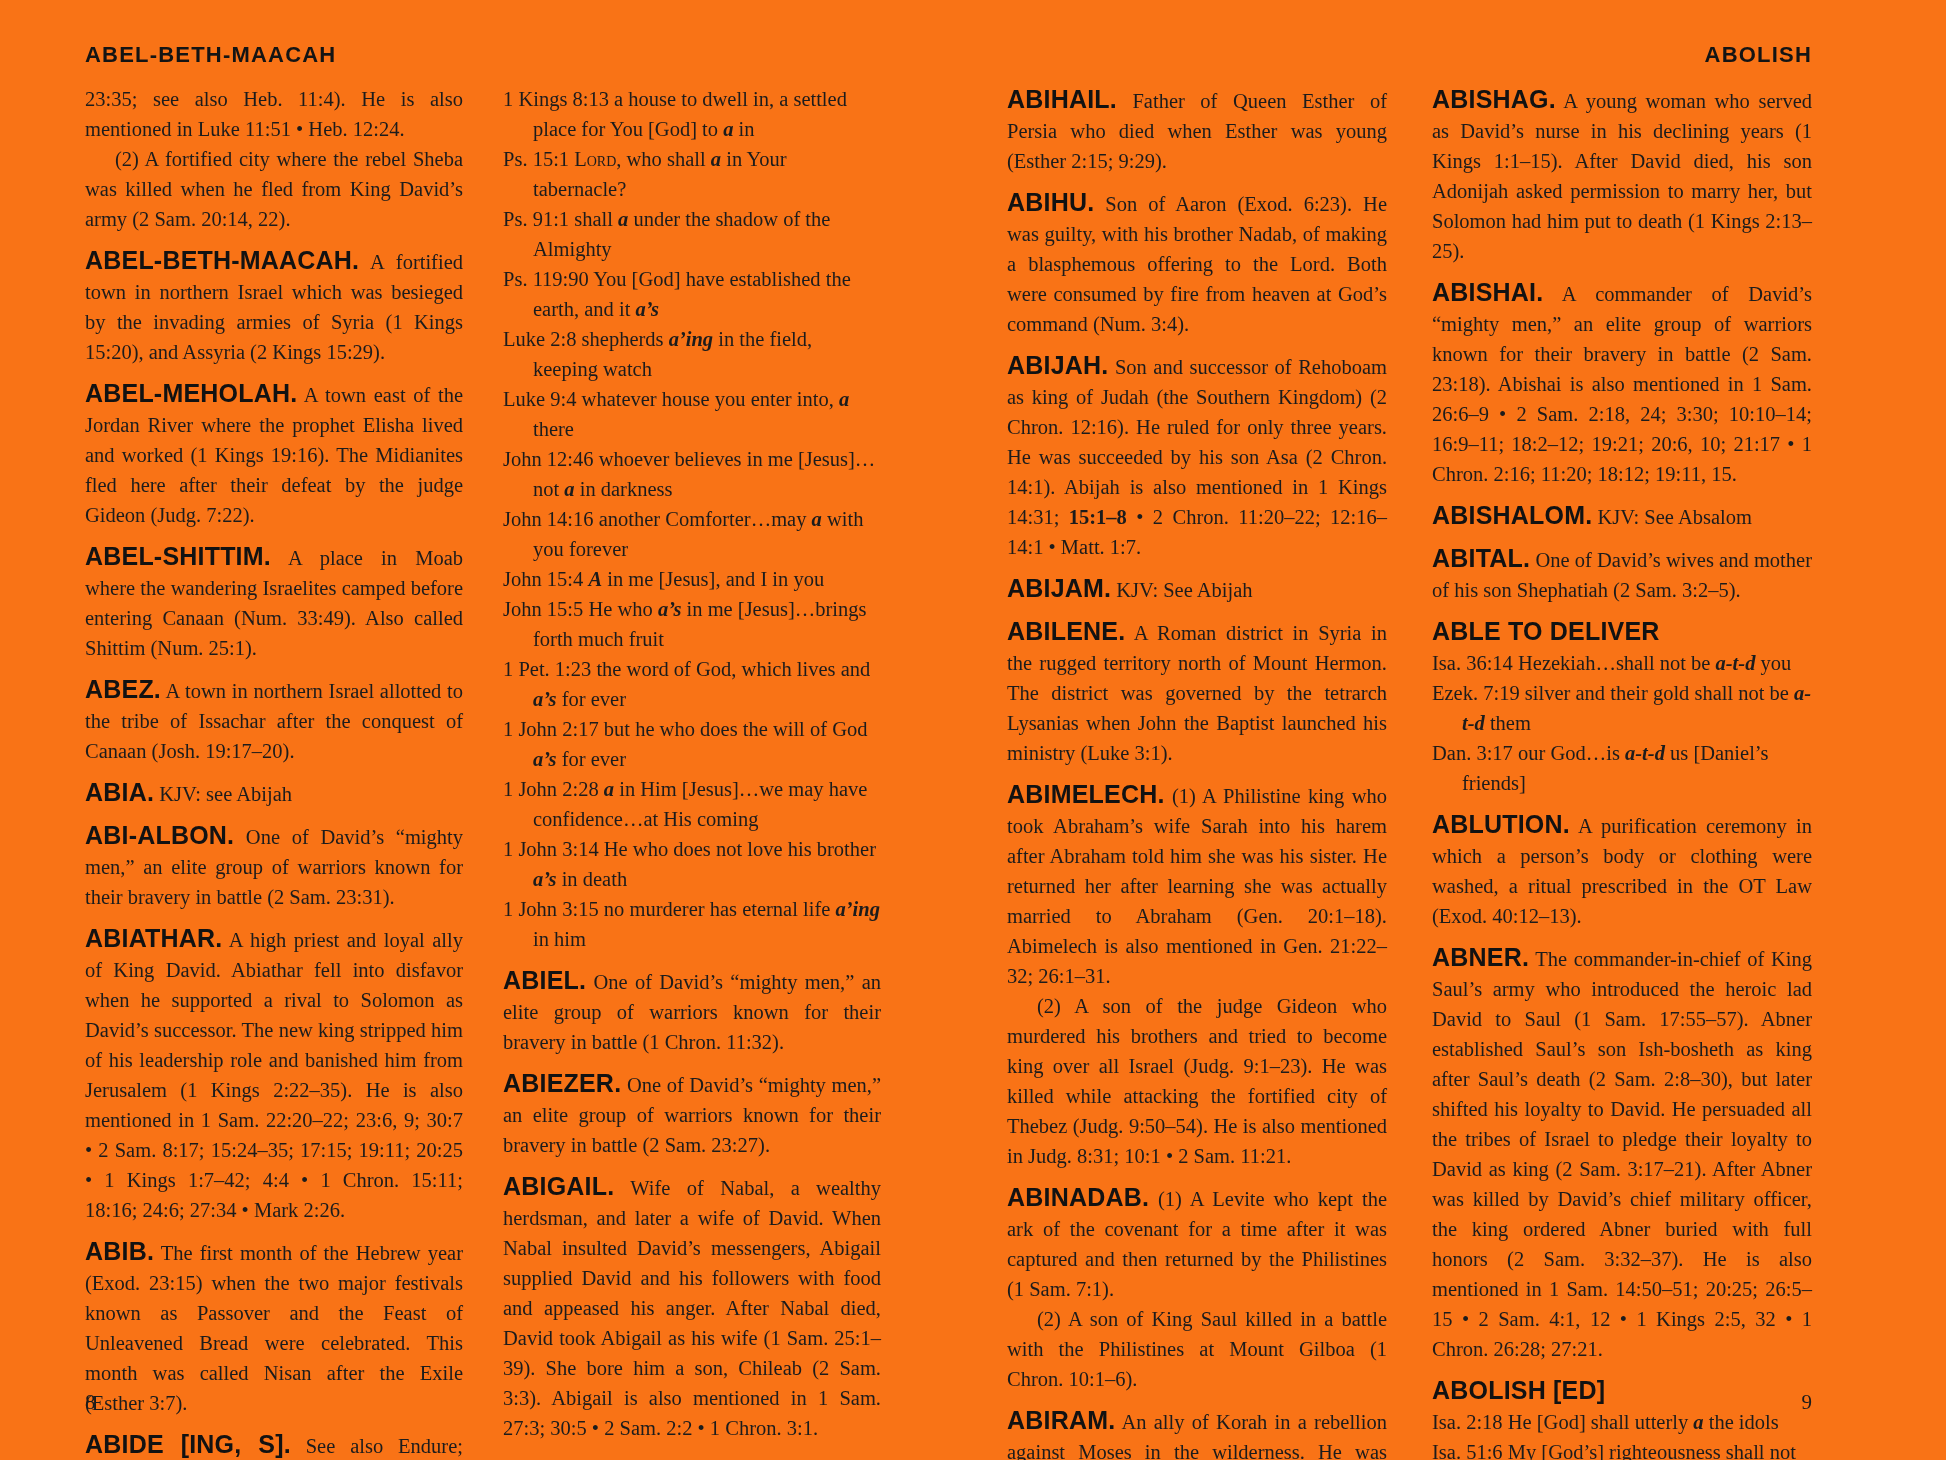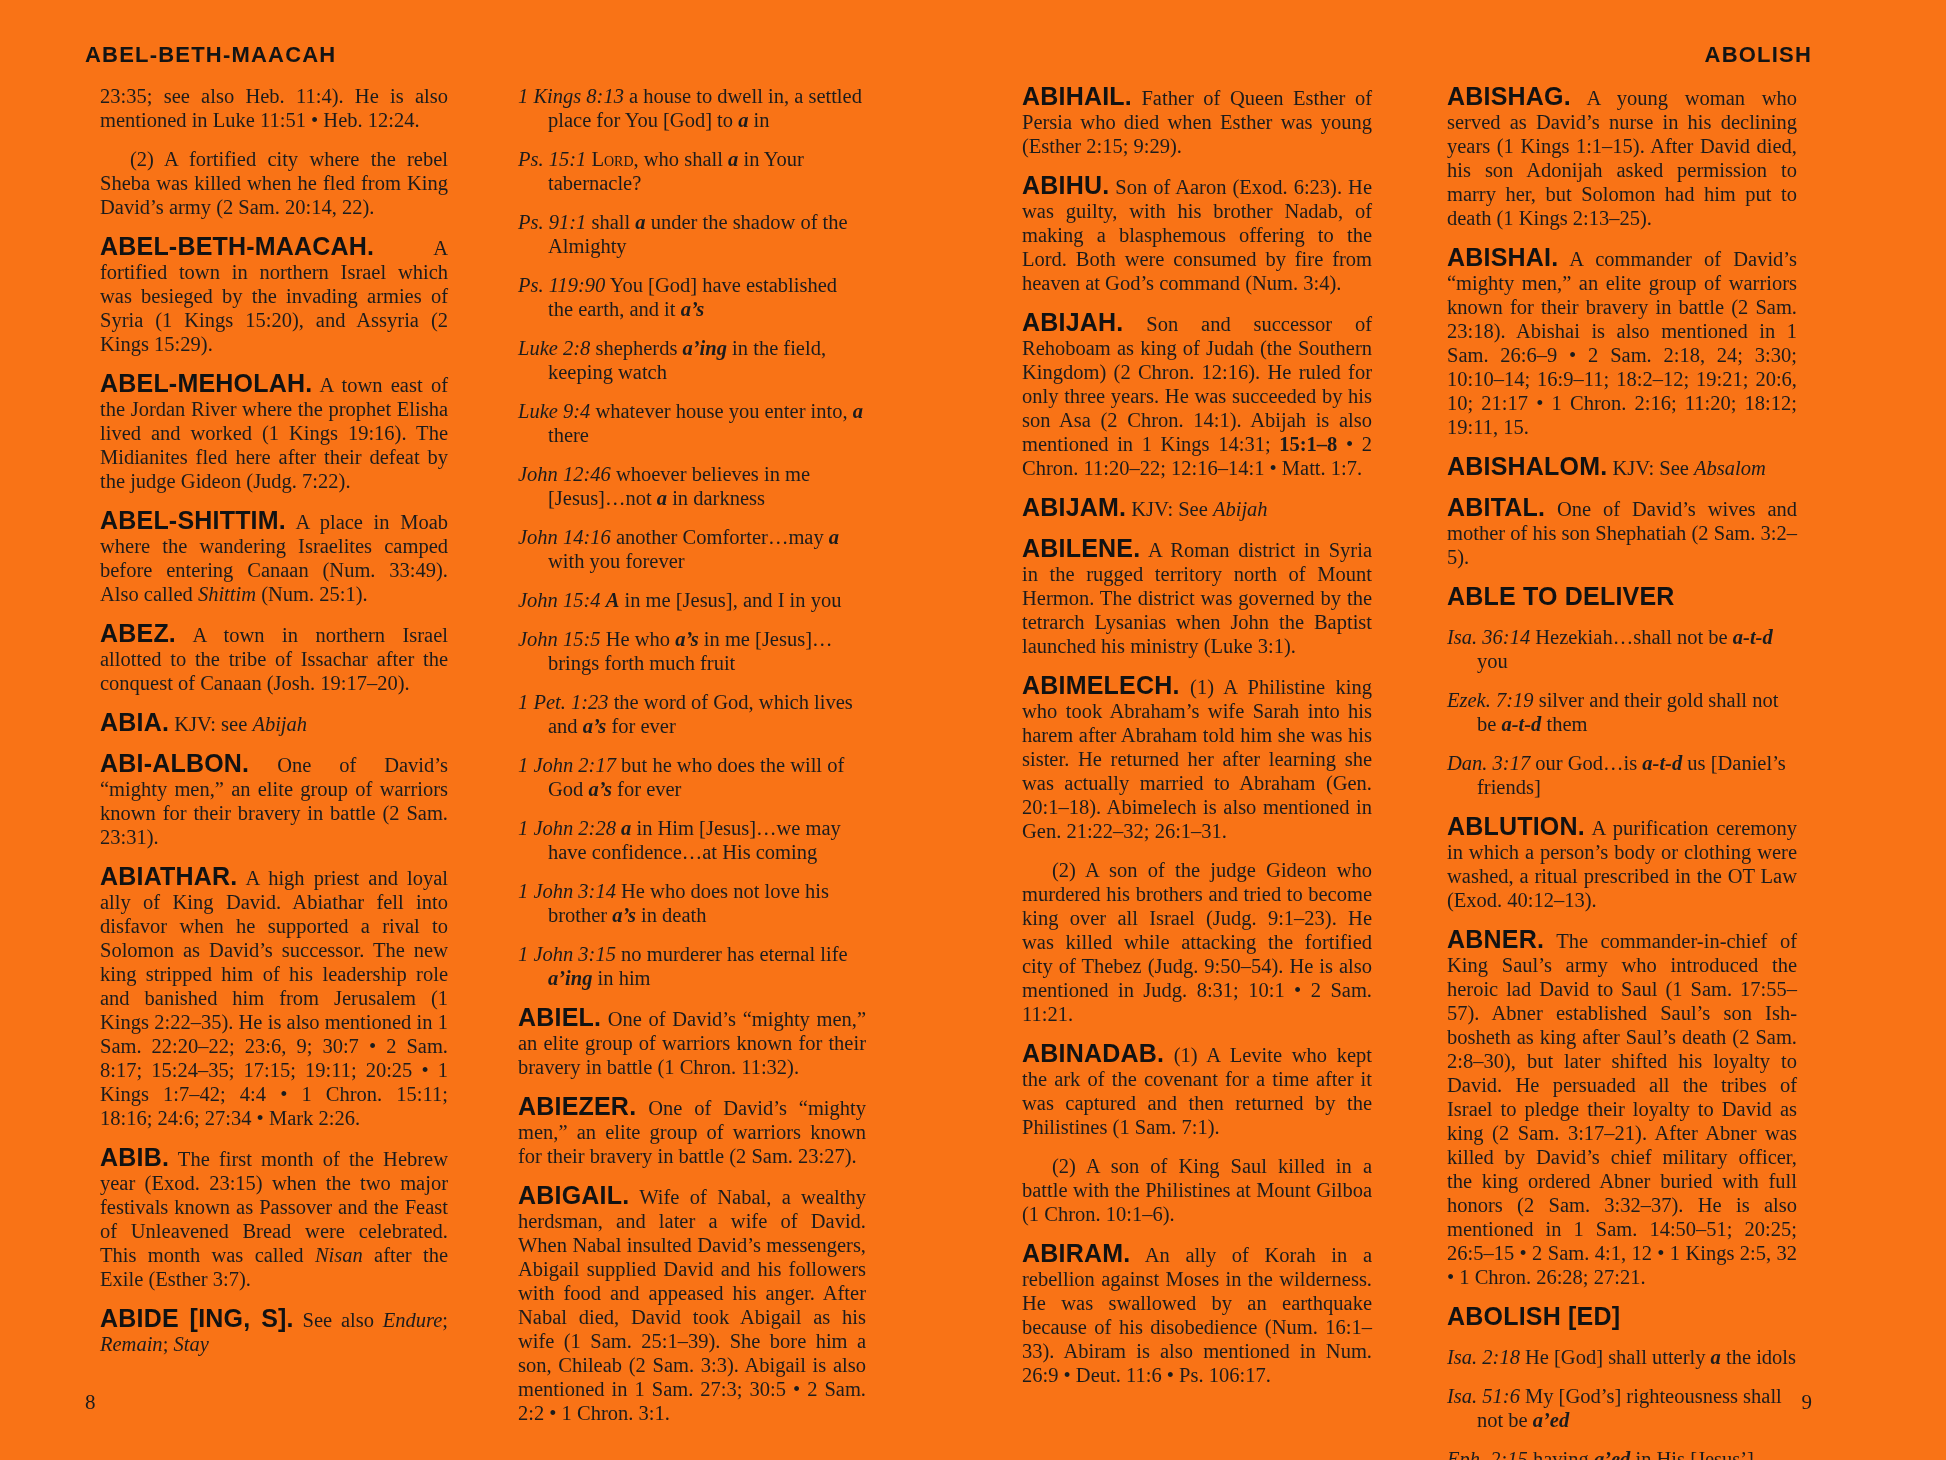--- a/index.html
+++ b/index.html
@@ -13,28 +13,28 @@
   .page-left .running-head{left:85px;}
   .page-right .running-head{right:76px;}
   .page-num{position:absolute;top:1390px;font-size:21px;color:#1c1c1c;}
   .page-left .page-num{left:85px;}
   .page-right .page-num{right:76px;}
   .col{position:absolute;top:84px;}
   .page-left .colA{left:85px;width:378px;}
   .page-left .colB{left:503px;width:378px;}
   .page-right .colA{left:92px;width:380px;}
   .page-right .colB{left:517px;width:380px;}
-  .blk{margin:15px;font-size:20.5px;line-height:24px;text-align:justify;}
+  .blk{margin:0;font-size:20.5px;line-height:30px;text-align:justify;}
   .blk.entry,.blk.subhead{margin-top:11px;}
   .col .blk:first-child{margin-top:0;}
   .blk.cont2{text-indent:30px;}
   .blk.ref{text-align:left;padding-left:30px;text-indent:-30px;}
   .hw{font-family:"Liberation Sans","DejaVu Sans",sans-serif;font-weight:700;font-size:25px;
       letter-spacing:0.2px;color:#121212;}
-  .i{font-style:italic;}
+  .i{}
   .bi{font-style:italic;font-weight:700;}
   .b{font-weight:700;}
   .sc{font-variant:small-caps;}
 </style>
 </head>
 <body>
 
 <div class="sheet">
 
   <div class="page page-left">

